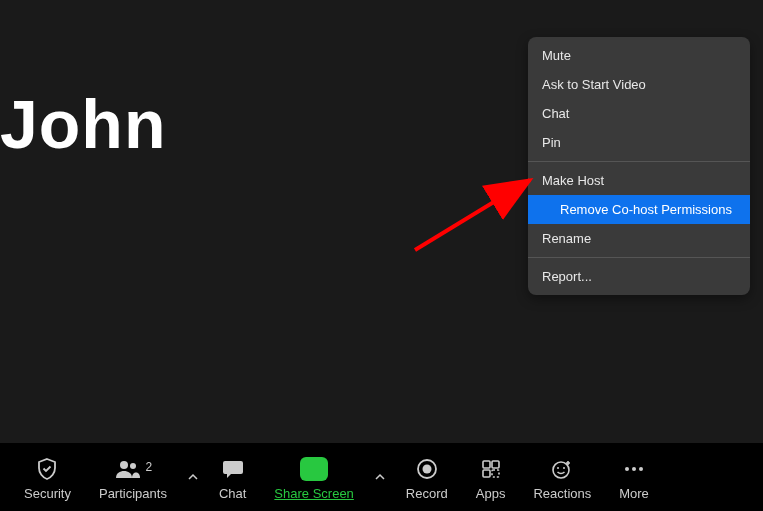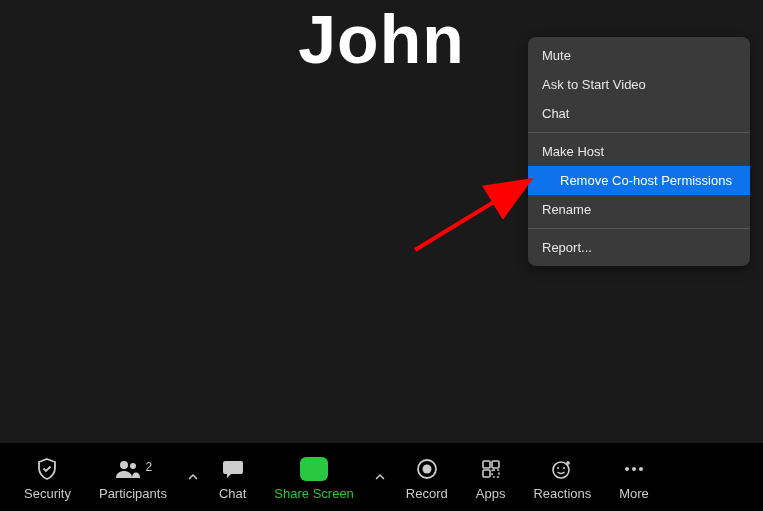--- a/index.html
+++ b/index.html
@@ -10,21 +10,22 @@
       font-family: -apple-system, BlinkMacSystemFont, "Segoe UI", Arial, sans-serif;
       color: #fff;
       position: relative;
       overflow: hidden;
     }
     .main-view {
       width: 100%;
       height: calc(100% - 68px);
       display: flex;
       align-items: flex-start;
-      justify-content: center;
+      justify-content: flex-start;
+      padding-top: 85px;
     }
     .participant-name {
       font-size: 68px;
       font-weight: 700;
       color: #fff;
       letter-spacing: 1px;
     }
     .context-menu {
       position: absolute;
       top: 37px;
@@ -78,21 +79,21 @@
       display: flex;
       align-items: center;
       justify-content: center;
       position: relative;
     }
     .toolbar-item .label {
       font-size: 13px;
       color: #ccc;
       margin-top: 2px;
     }
-    .toolbar-item.green .label { color: #28c840; }
+    .toolbar-item.green .label { color: #28c840; text-decoration: underline; }
     .toolbar-item.green svg { fill: #28c840; }
     .participants-group {
       display: flex;
       align-items: center;
       height: 100%;
     }
     .caret-btn {
       display: flex;
       align-items: center;
       justify-content: center;
@@ -129,20 +130,21 @@
 <body>
 
 <div class="main-view">
   <div class="participant-name">John</div>
 </div>
 
 <div class="context-menu">
   <div class="menu-item">Mute</div>
   <div class="menu-item">Ask to Start Video</div>
   <div class="menu-item">Chat</div>
+  <div class="menu-item">Pin</div>
   <div class="menu-divider"></div>
   <div class="menu-item">Make Host</div>
   <div class="menu-item highlighted">Remove Co-host Permissions</div>
   <div class="menu-item">Rename</div>
   <div class="menu-divider"></div>
   <div class="menu-item">Report...</div>
 </div>
 
 <svg class="arrow-annotation" width="140" height="110">
   <defs>

